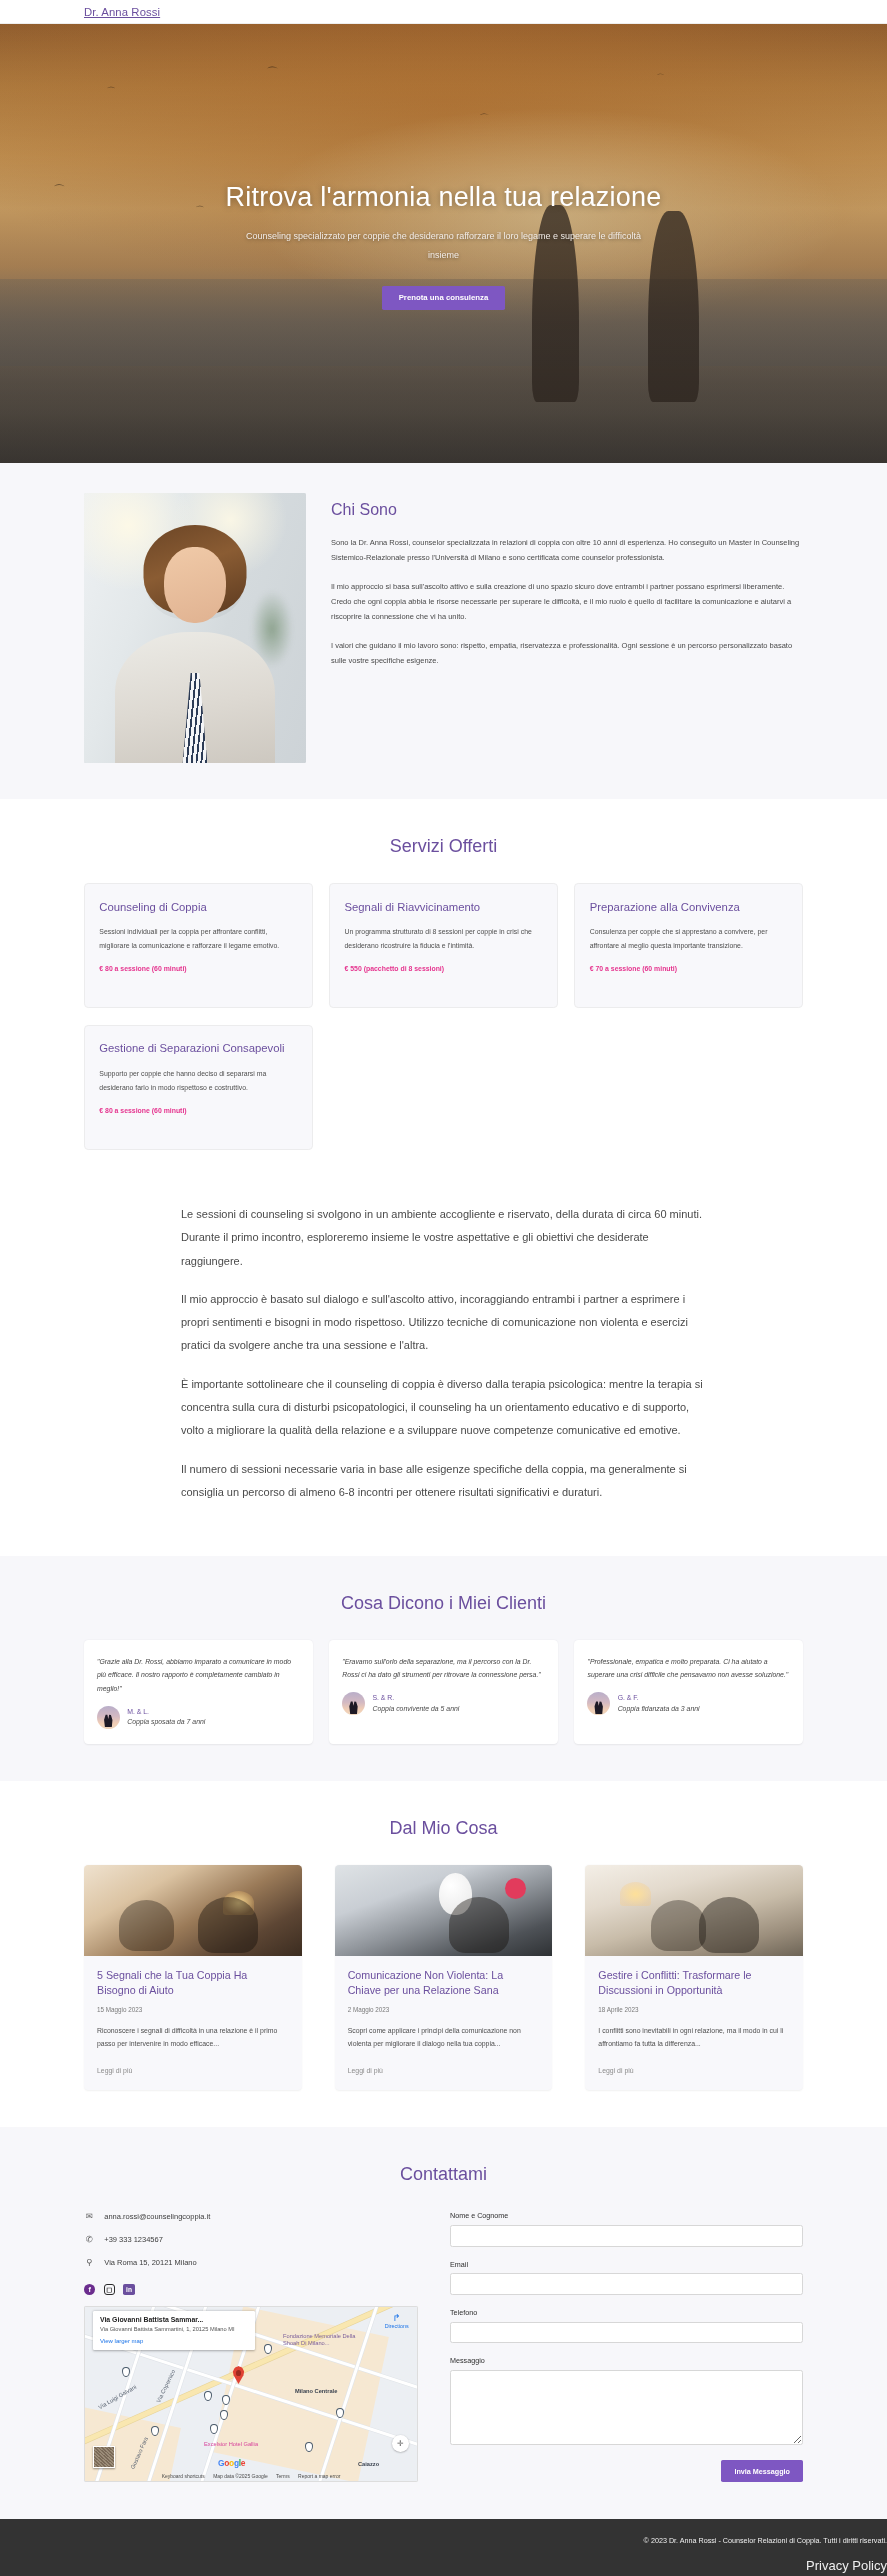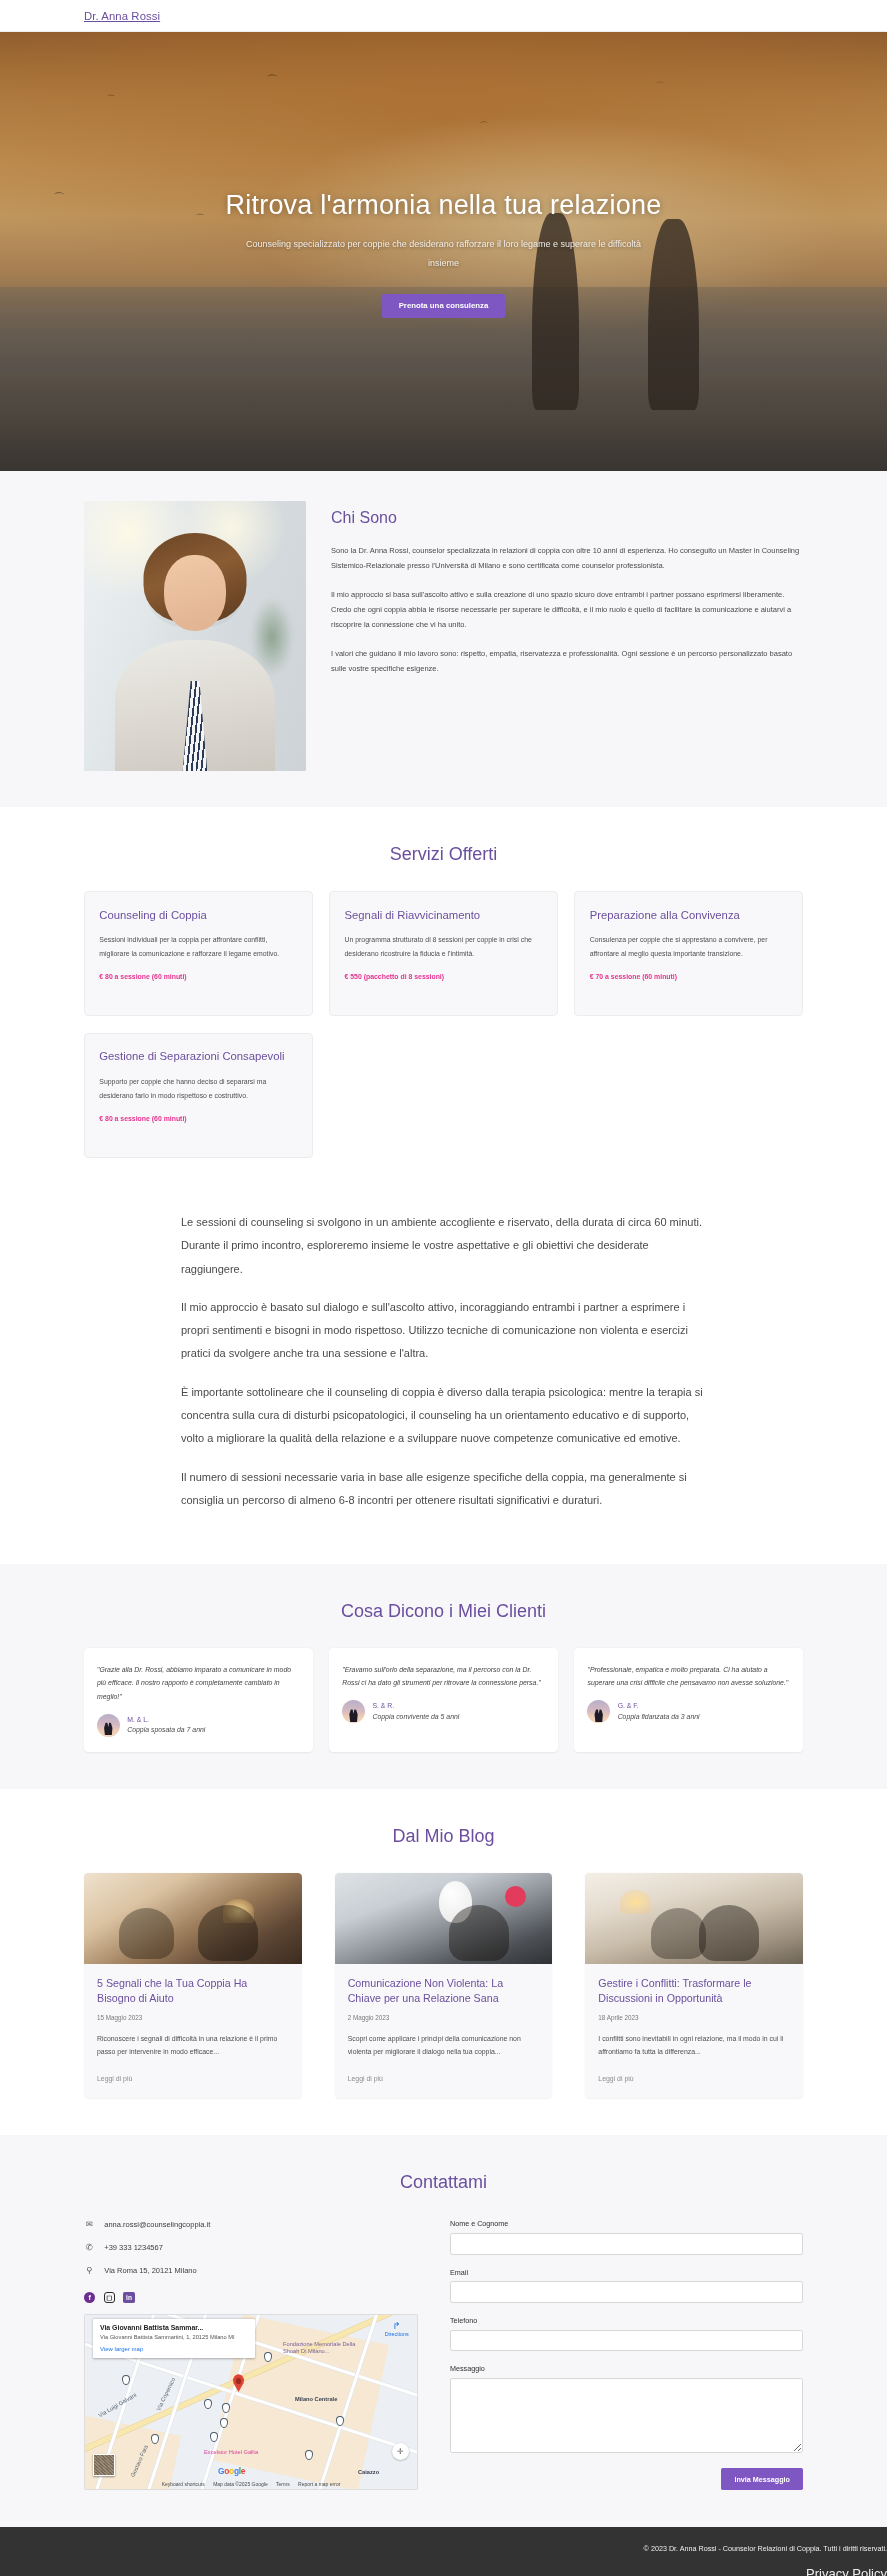--- a/index.html
+++ b/index.html
@@ -6,21 +6,21 @@
   html, body {
     width: 887px;
     font-family: "Liberation Sans", sans-serif;
     background: #ffffff;
     color: #333;
   }
   body { width: 887px; overflow-x: hidden; }
 
   
   .navbar {
-    height: 32px;
+    height: 24px;
     background: #ffffff;
     display: flex;
     align-items: center;
     padding: 0 84px;
     border-bottom: 0.6px solid #eee;
   }
   .brand {
     font-size: 11.3px;
     color: #6b4f9e;
     font-weight: 400;
@@ -462,21 +462,21 @@
         <div>
           <div class="testi-name">G. &amp; F.</div>
           <div class="testi-role">Coppia fidanzata da 3 anni</div>
         </div>
       </div>
     </div>
   </div>
 </section>
 
 <section class="section">
-  <h2 class="section-title">Dal Mio Blog</h2>
+  <h2 class="section-title">Dal Mio Cosa</h2>
   <div class="blog-grid">
     <article class="blog-card">
       <div class="blog-img i0">
         <div class="lamp"></div>
           <div class="blob-a"></div>
           <div class="blob-b"></div>
       </div>
       <div class="blog-body">
         <h3 class="blog-title">5 Segnali che la Tua Coppia Ha Bisogno di Aiuto</h3>
         <div class="blog-date">15 Maggio 2023</div>

